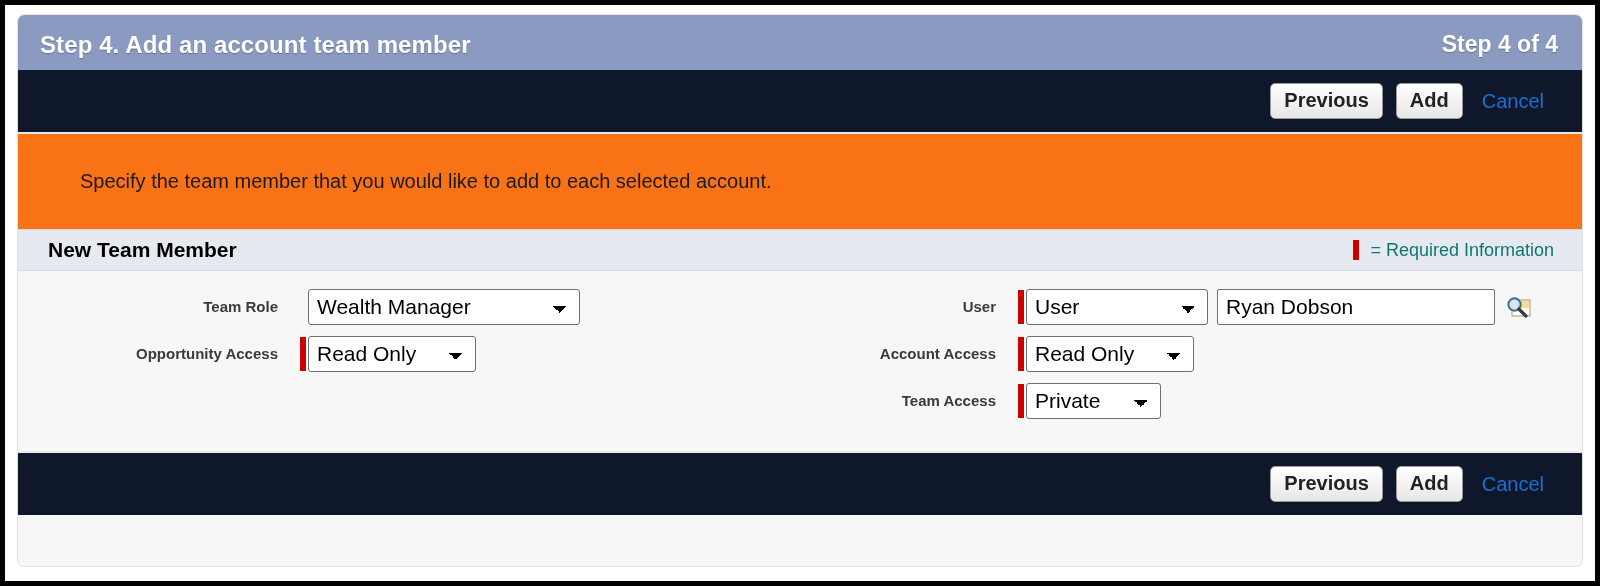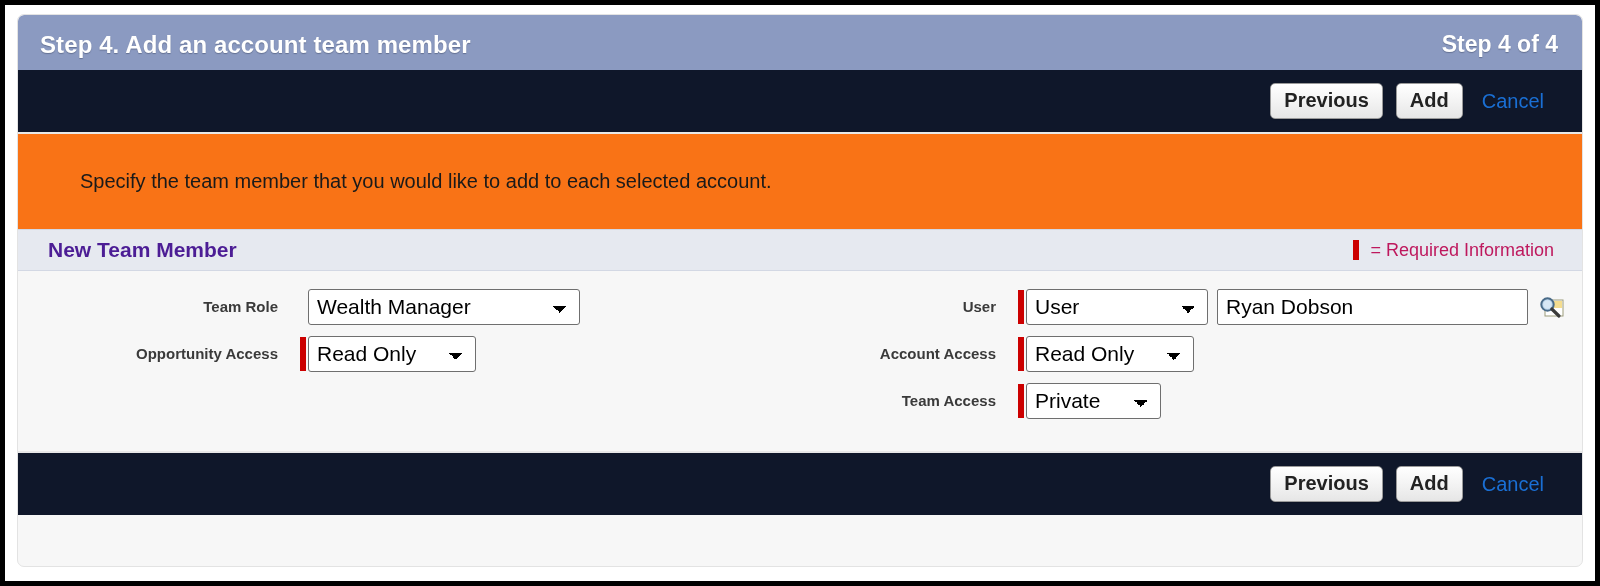--- a/index.html
+++ b/index.html
@@ -122,27 +122,27 @@
     border-bottom: 1px solid #d3d8e4;
     display: flex;
     align-items: center;
     justify-content: space-between;
     padding: 0 28px 0 30px;
   }
   .pbSubheader h3 {
     margin: 0;
     font-size: 21px;
     font-weight: bold;
-    color: #4c1d95;
+    color: #000000;
   }
   .requiredLegend {
     display: flex;
     align-items: center;
     font-size: 18px;
-    color: #be185d;
+    color: #0f766e;
   }
   .requiredLegend .bar {
     display: inline-block;
     width: 6px;
     height: 20px;
     background: #cc0000;
     margin-right: 11px;
   }
 
   
@@ -226,21 +226,21 @@
   input.sf {
     font-family: "Liberation Sans", sans-serif;
     font-size: 21px;
     color: #000000;
     background: #ffffff;
     border: 1px solid #6f6f6f;
     border-radius: 2px;
     height: 36px;
     box-sizing: border-box;
     padding: 2px 8px;
-    width: 311px;
+    width: 278px;
     margin-left: 9px;
   }
 
   .lookupIcon {
     margin-left: 8px;
     width: 30px;
     height: 30px;
     display: inline-block;
     cursor: pointer;
     flex: 0 0 auto;

